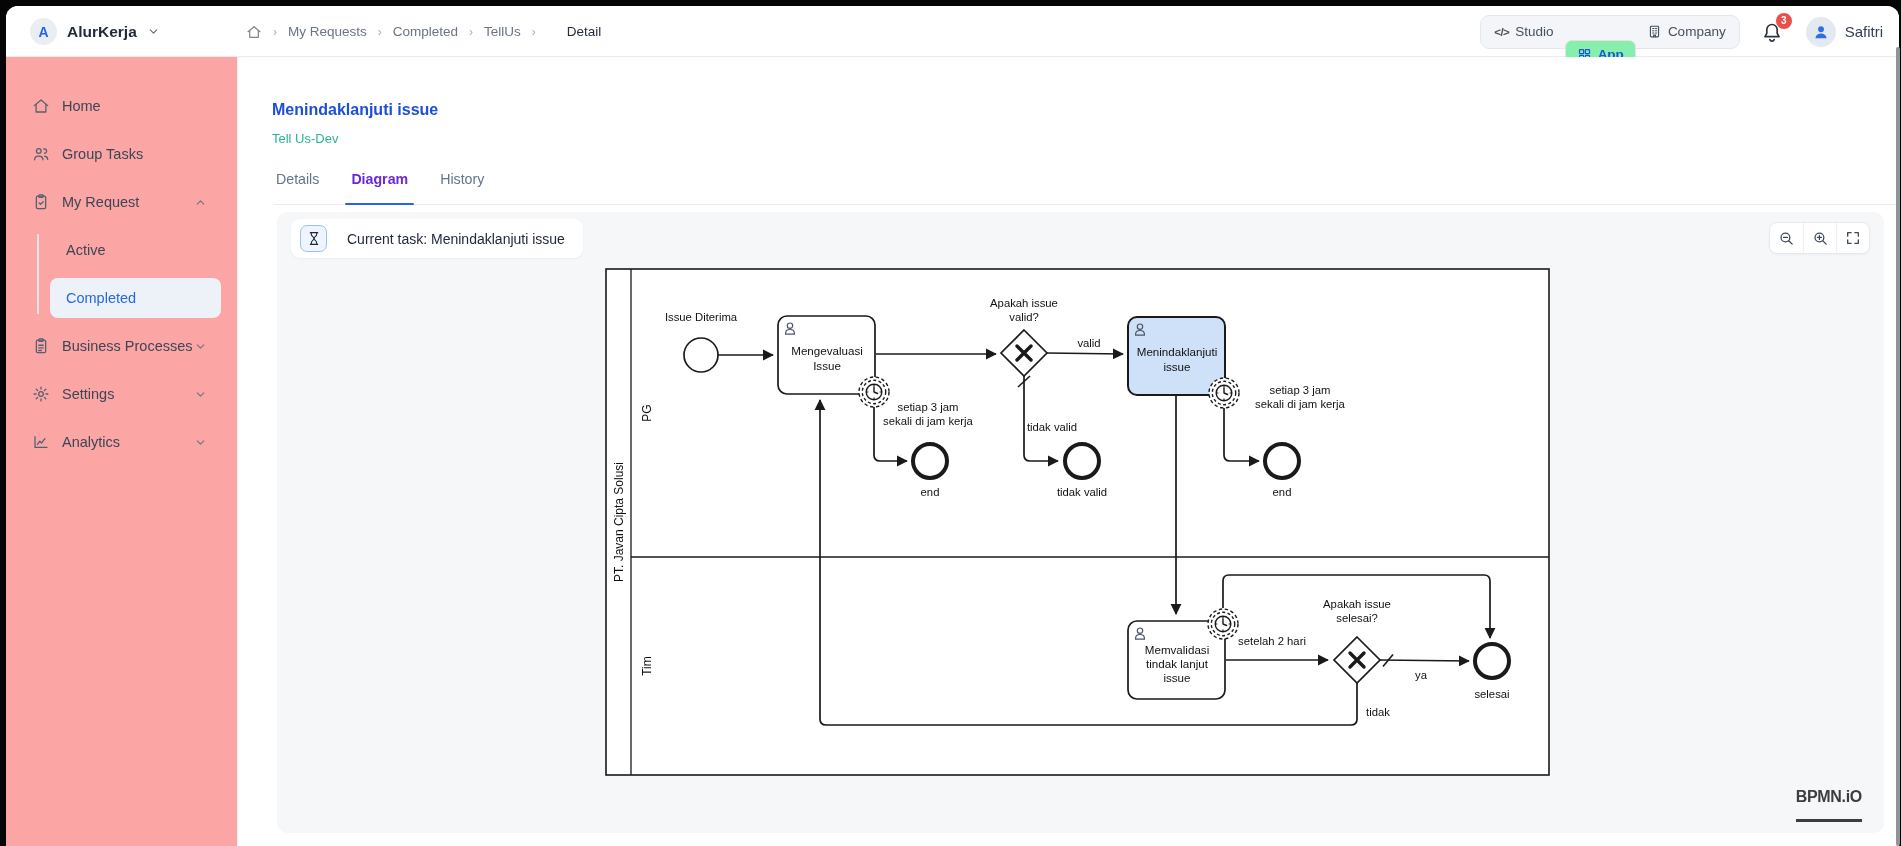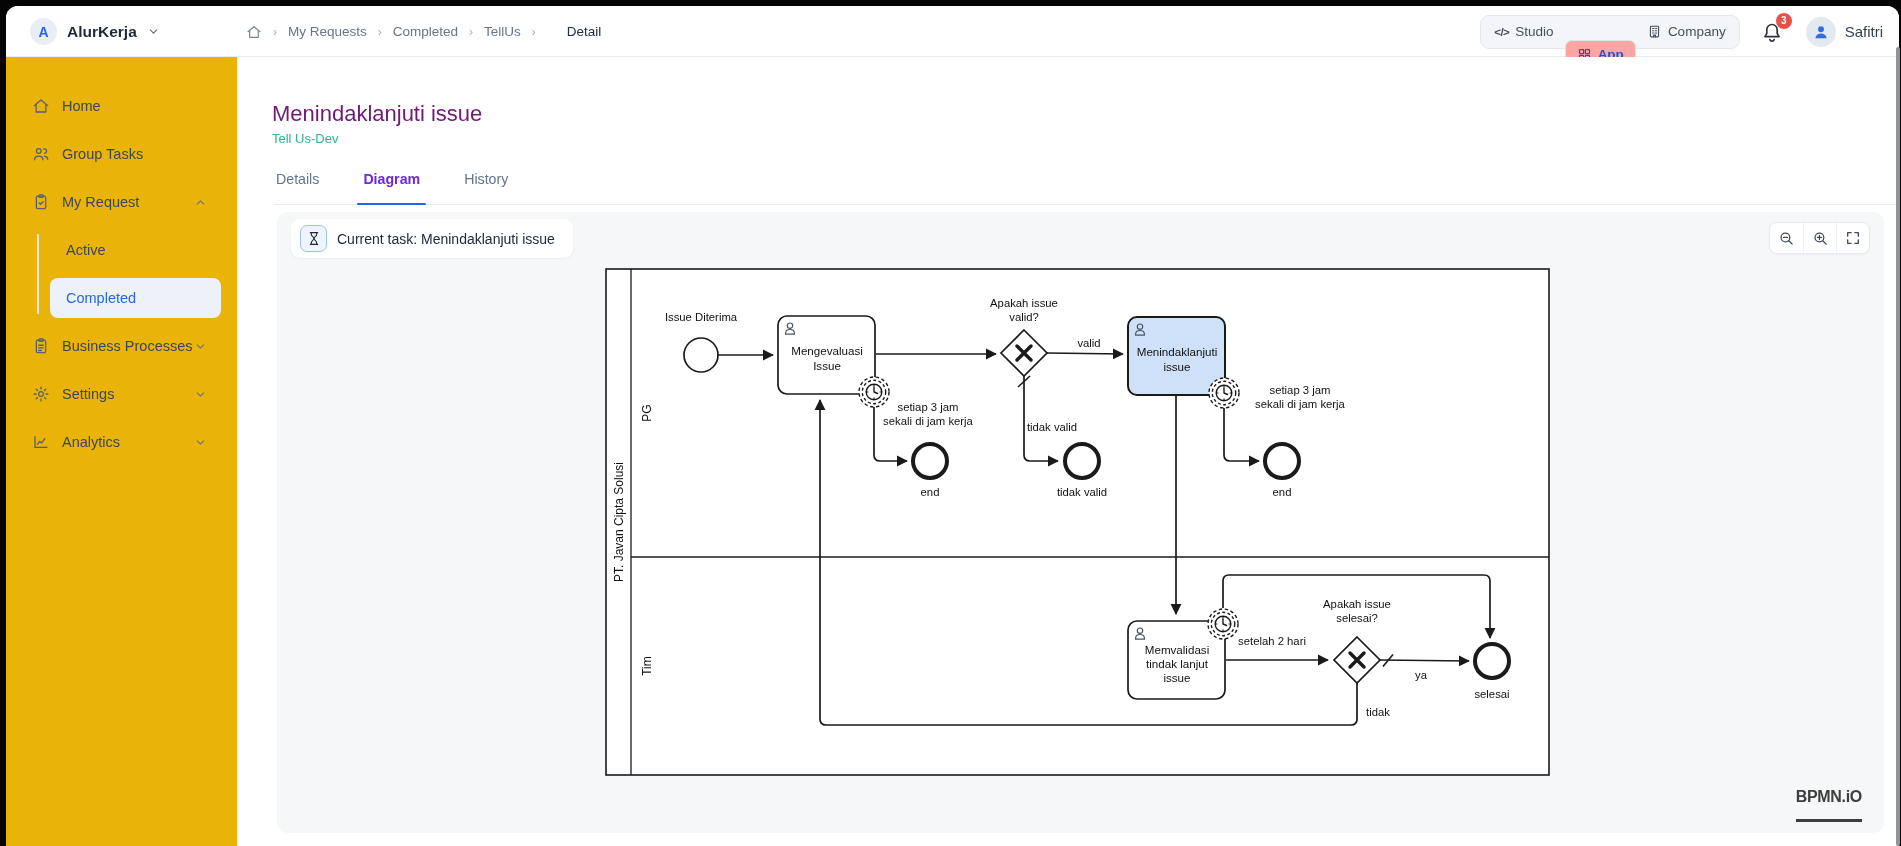--- a/index.html
+++ b/index.html
@@ -20,64 +20,64 @@
   .brand-name { font-size:15.5px; font-weight:700; color:#1f2937; }
   .breadcrumb { position:absolute; left:240px; top:0; height:51px; display:flex; align-items:center; gap:11px;
                 font-size:13.5px; color:#6a7484; }
   .crumb-sep { color:#aab2bd; font-size:12px; }
   .crumb-last { color:#232c3a; font-weight:400;margin-left:20px; }
   .topbar-right { position:absolute; right:16px; top:0; height:51px; display:flex; align-items:center; }
   .segmented { display:flex; align-items:center; height:34px; background:#f3f5f8; border:1px solid #e4e8ed;
                border-radius:9px; padding:2px; }
   .seg-btn { display:flex; align-items:center; gap:6px; height:28px; padding:0 11px; border-radius:7px;
              font-size:13.5px; color:#46505e; cursor:pointer; white-space:nowrap; }
-  .seg-btn.active { background:#fca5a5; border:1px solid #dfe5ee; box-shadow:0 1px 2px rgba(0,0,0,.06);
+  .seg-btn.active { background:#86efac; border:1px solid #dfe5ee; box-shadow:0 1px 2px rgba(0,0,0,.06);
                     color:#1d53d8; font-weight:600;margin-top:45px; }
   .code-glyph { font-size:11.5px; font-weight:600; letter-spacing:-0.5px; }
   .bell-btn { position:relative; margin-left:20px; cursor:pointer; width:26px; height:30px; }
   .bell-badge { position:absolute; right:-6px; top:-4px; min-width:16px; height:16px; border-radius:8px;
                 background:#e8504a; color:#fff; font-size:10px; font-weight:700; display:flex;
                 align-items:center; justify-content:center; padding:0 4px; }
   .userchip { display:flex; align-items:center; gap:9px; margin-left:20px; cursor:pointer; }
   .avatar { width:30px; height:30px; border-radius:50%; background:#e3e9f0; display:flex;
             align-items:center; justify-content:center; }
   .user-name { font-size:15px; font-weight:500; color:#333f52; }
 
   
-  .sidebar { position:absolute; left:0; top:51px; width:232px; bottom:0; background:#eab308;
+  .sidebar { position:absolute; left:0; top:51px; width:232px; bottom:0; background:#fca5a5;
              border-right:1px solid #eef0f3; padding-top:21px; }
   .side-item { position:relative; height:40px; margin:8px 8px 0 0; display:flex; align-items:center;
                padding-left:26px; gap:12px; font-size:14.5px; color:#3b4656; cursor:pointer; }
   .side-item .s-icon { width:18px; height:18px; color:#53606f; flex:0 0 18px; }
   .side-right { position:absolute; right:22px; display:flex; align-items:center; }
   .count-badge { width:19px; height:19px; border-radius:50%; background:#5d6b7c; color:#fff;
                  font-size:11px; font-weight:600; display:flex; align-items:center; justify-content:center; }
   .chev { color:#6d7684; }
   .sub-wrap { position:relative; }
   .sub-guide { position:absolute; left:31px; top:4px; bottom:4px; width:1.5px; background:#e3e7ec; }
   .sub-item { height:40px; margin:8px 16px 0 44px; display:flex; align-items:center; padding-left:16px;
               font-size:14.5px; color:#3b4656; border-radius:8px; cursor:pointer; }
   .sub-item.selected { background:#edf1f8; color:#2767e0; }
 
   
   .content { position:absolute; left:232px; top:51px; right:0; bottom:0; background:#fff; }
-  .page-title { position:absolute; left:34px; top:44px; font-size:22px; font-weight:400; color:#701a75; }
+  .page-title { position:absolute; left:34px; top:44px; font-size:16px; font-weight:700; color:#1d4ed8; }
   .page-subtitle { position:absolute; left:34px; top:74px; font-size:13px; color:#2bb596; }
-  .tabs { position:absolute; left:36px; top:108px; right:0; height:40px; display:flex; gap:40px;
+  .tabs { position:absolute; left:36px; top:108px; right:0; height:40px; display:flex; gap:28px;
           border-bottom:1px solid #e9ecef; }
   .tab { font-size:14.2px; color:#64748b; padding:6px 2px 0 2px; cursor:pointer; position:relative; }
   .tab.active { color:#6d28d9; font-weight:700; }
   .tab.active::after { content:""; position:absolute; left:-4px; right:-4px; bottom:-1px; height:2.5px;
                        background:#2563eb; border-radius:2px; }
 
   
   .panel { position:absolute; left:39px; top:155px; width:1607px; height:621px; background:#f6f7f9;
            border-radius:10px; }
   .task-banner { position:absolute; left:14px; top:7px; height:39px; background:#fff; border-radius:9px;
-                 display:flex; align-items:center; gap:10px; padding:0 18px 0 9px;
+                 display:flex; align-items:center; gap:20px; padding:0 18px 0 9px;
                  box-shadow:0 1px 2px rgba(20,30,50,.05); }
   .hourglass-box { width:27px; height:27px; border:1.4px solid #9cc0f2; background:#eef5fe; border-radius:7px;
                    display:flex; align-items:center; justify-content:center; color:#1f2937; }
   .task-banner-text { font-size:14px; color:#212b3a; }
   .zoom-group { position:absolute; right:14px; top:10px; height:32px; display:flex; background:#fff;
                 border:1px solid #e6e9ed; border-radius:8px; overflow:hidden;
                 box-shadow:0 1px 2px rgba(20,30,50,.04); }
   .zoom-btn { width:33px; height:100%; display:flex; align-items:center; justify-content:center;
               color:#3f4a5a; cursor:pointer; }
   .zoom-btn + .zoom-btn { border-left:1px solid #eef0f3; }

